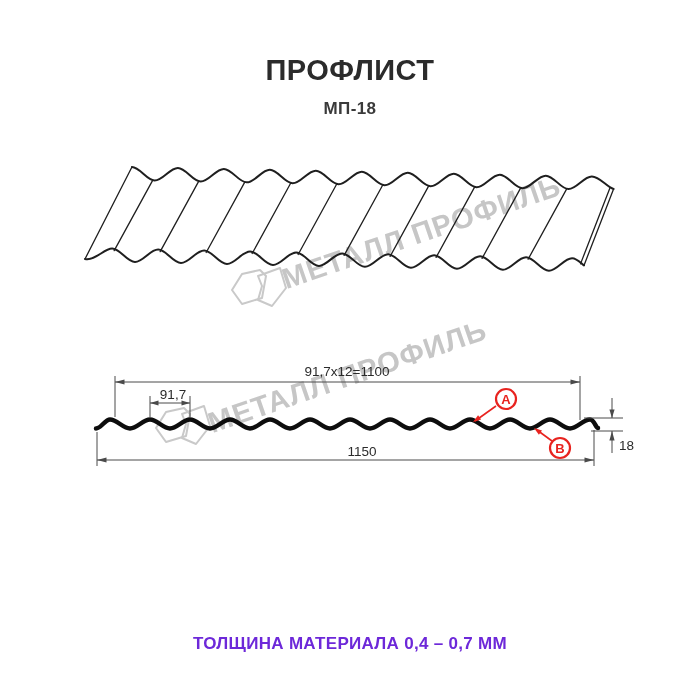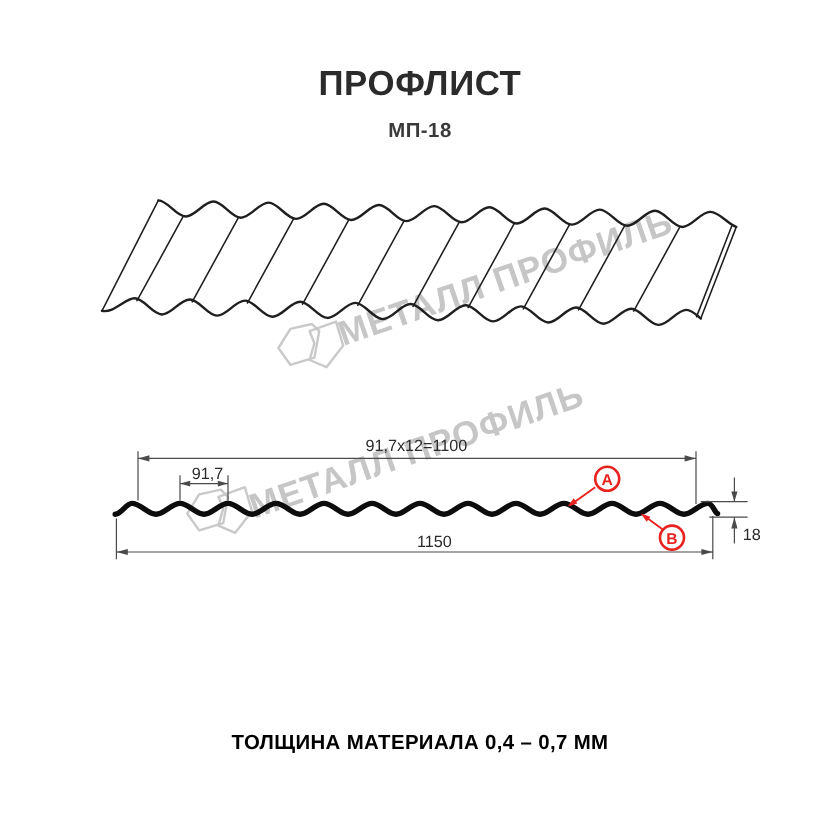--- a/index.html
+++ b/index.html
@@ -2,22 +2,22 @@
 <html><head>
 <meta charset="utf-8">
 <style>
   html,body{margin:0;padding:0;background:#fff;}
   .canvas{position:relative;width:700px;height:700px;background:#ffffff;overflow:hidden;
           font-family:"Liberation Sans",sans-serif;}
   .page-title{position:absolute;left:0;top:54px;width:700px;text-align:center;
       font-size:29px;font-weight:700;letter-spacing:.5px;color:#2b2b2b;}
   .page-subtitle{position:absolute;left:0;top:99px;width:700px;text-align:center;
       font-size:17px;font-weight:700;letter-spacing:.4px;color:#3a3a3a;}
-  .footer-note{position:absolute;left:0;top:609px;width:700px;text-align:center;
-      font-size:17px;font-weight:700;letter-spacing:.3px;color:#000000;}
+  .footer-note{position:absolute;left:0;top:634px;width:700px;text-align:center;
+      font-size:17px;font-weight:700;letter-spacing:.3px;color:#6d28d9;}
   .wm{position:absolute;pointer-events:none;}
   .wm-text{position:absolute;display:block;height:30px;line-height:30px;white-space:nowrap;
       font-size:29px;font-weight:700;letter-spacing:1px;color:#c6c6c6;
       transform:rotate(-19deg);transform-origin:0 100%;}
   .wm1-text{left:288px;top:264px;}
   .wm2-text{left:214px;top:408px;}
   .wm-logo{position:absolute;}
   .wm1-logo{left:226px;top:264px;}
   .wm2-logo{left:150px;top:402px;}
   svg.layer{position:absolute;left:0;top:0;}

